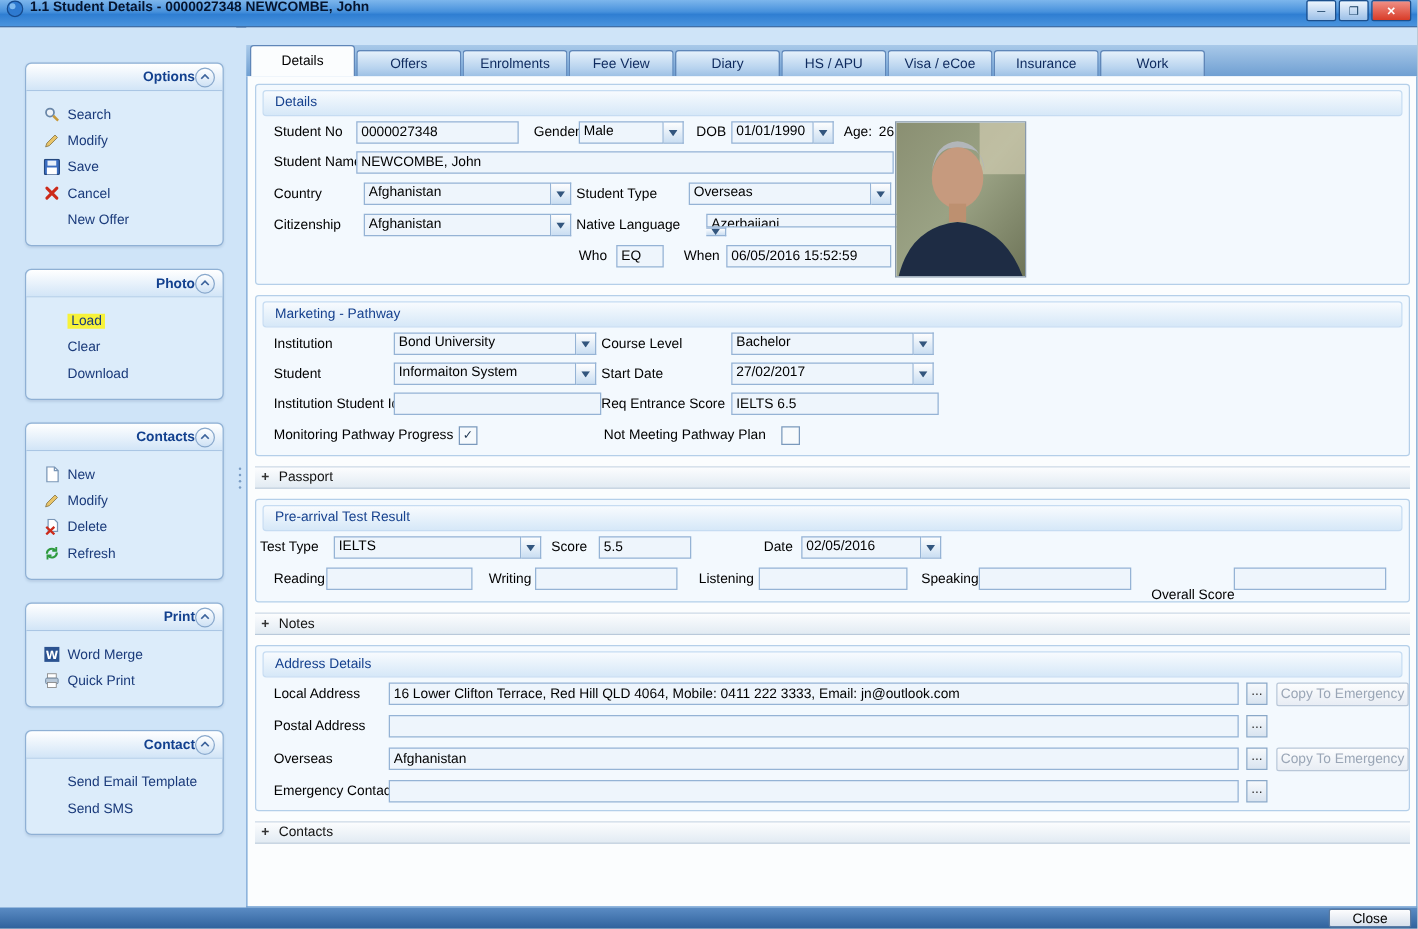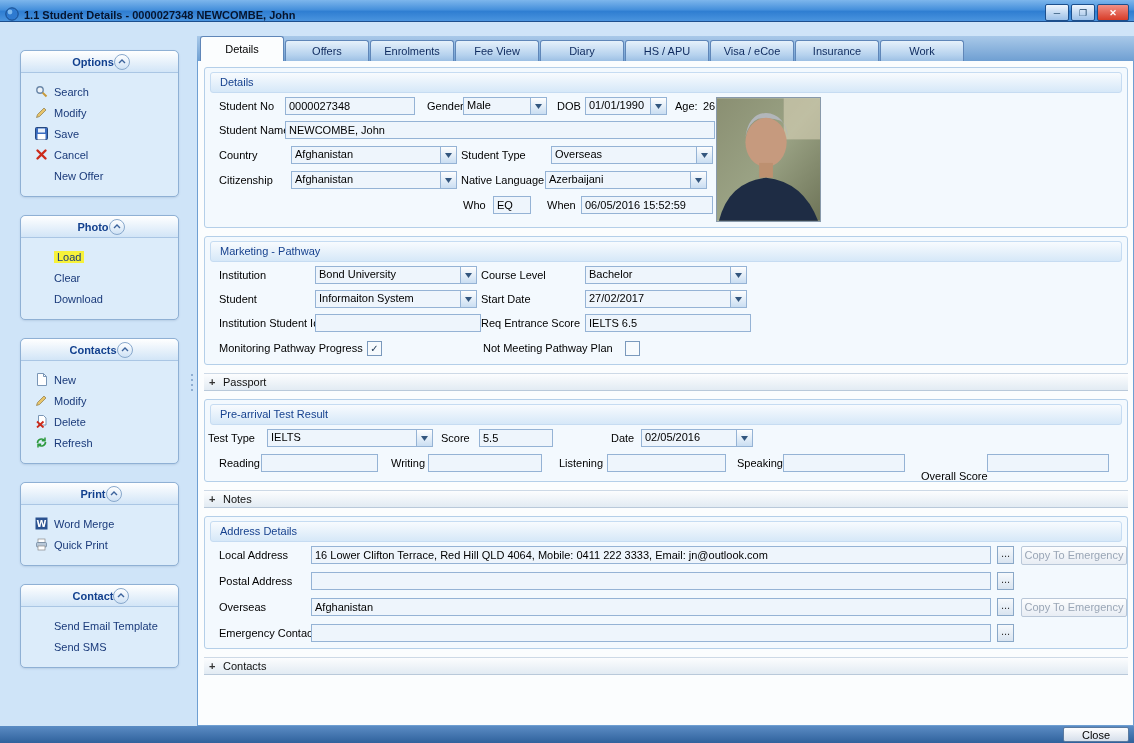--- a/index.html
+++ b/index.html
@@ -1,28 +1,28 @@
 <!DOCTYPE html>
 <html><head>
 <meta charset="utf-8">
 <style>
   html,body{margin:0;padding:0;}
   body{font-family:"Liberation Sans",sans-serif;font-size:11px;background:#6b7b8c;}
   .window{position:relative;width:1134px;height:743px;background:#cfe4f8;overflow:hidden;}
   
-  .titlebar{position:absolute;left:0;top:0;width:100%;height:22px;box-sizing:border-box;display:flex;align-items:flex-end;gap:5px;padding:0 5px;
+  .titlebar{position:absolute;left:0;top:0;width:100%;height:22px;box-sizing:border-box;display:flex;align-items:flex-start;gap:5px;padding:0 5px;
     background:linear-gradient(#7db6ec 0%,#4791dc 45%,#2f7ed2 55%,#4a94de 100%);border-bottom:1px solid #1d4f8e;}
   .title-text{flex:1;font-weight:bold;color:#05142e;overflow:hidden;white-space:nowrap;}
   .winbtns{display:flex;gap:2px;}
   .winbtn{width:22px;height:15px;border:1px solid #1c4f8c;border-radius:2px;background:linear-gradient(#eef5fd,#9cc0e8);display:flex;align-items:center;justify-content:center;font-size:9px;color:#123a5e;cursor:pointer;}
   .winbtn.close{background:linear-gradient(#f09086,#d83c28);color:#fff;width:30px;font-weight:bold;}
   
   .sidebar{position:absolute;left:0;top:22px;width:189px;bottom:17px;background:#cfe4f8;padding:28px 0 0 20px;box-sizing:border-box;}
   .panel{width:157px;border:1px solid #8fb0d4;border-radius:5px;background:#dcecfa;margin-bottom:18px;box-shadow:0 1px 2px rgba(60,90,130,.15);}
-  .panel-hd{height:21px;display:flex;align-items:center;justify-content:center;padding:0 6px 0 9px;background:linear-gradient(#ffffff,#d2e5f7);border-bottom:1px solid #aac6e4;border-radius:5px 5px 0 0;cursor:pointer;}
+  .panel-hd{height:21px;display:flex;align-items:center;justify-content:flex-end;padding:0 6px 0 9px;background:linear-gradient(#ffffff,#d2e5f7);border-bottom:1px solid #aac6e4;border-radius:5px 5px 0 0;cursor:pointer;}
   .panel-title{font-weight:bold;color:#12408e;}
   .chev{width:14px;height:14px;border-radius:50%;border:1px solid #88a8cc;background:linear-gradient(#fff,#cfe2f5);display:flex;align-items:center;justify-content:center;cursor:pointer;}
   .panel-bd{padding:8px 4px 10px 13px;}
   .pitem{display:flex;align-items:center;gap:6px;height:21px;color:#1a3a7a;cursor:pointer;}
   .pitem .ic{width:14px;height:13px;display:flex;align-items:center;justify-content:center;flex:0 0 14px;}
   .hl{background:#f7f23a;padding:0 3px;}
   .grip{position:absolute;left:191px;top:374px;display:flex;flex-direction:column;gap:3px;cursor:col-resize;}
   .grip i{width:2px;height:2px;background:#7a9cc4;border-radius:50%;}
   
   .main{position:absolute;left:197px;top:22px;right:0;bottom:17px;background:#cfe4f8;}
@@ -345,21 +345,21 @@
           <span class="lbl" style="left:14px;top:76px;">Citizenship</span>
           <div class="cmb" style="left:86px;top:76px;width:166px;">
             <span class="v">Afghanistan</span>
             <span class="a">
                 <svg width="7" height="5">
                   <path d="M0 0 L7 0 L3.5 5 Z" fill="#33567e"></path>
                 </svg>
               </span>
           </div>
           <span class="lbl" style="left:256px;top:76px;">Native Language</span>
-          <div class="cmb" style="left:340px;top:76px;width:162px;">
+          <div class="cmb" style="left:360px;top:76px;width:162px;flex-direction:column;">
             <span class="v">Azerbaijani</span>
             <span class="a">
                 <svg width="7" height="5">
                   <path d="M0 0 L7 0 L3.5 5 Z" fill="#33567e"></path>
                 </svg>
               </span>
           </div>
 
           <span class="lbl" style="left:258px;top:101px;">Who</span>
           <input class="tb" style="left: 288px; top: 101px; width: 38px;" value="EQ">

